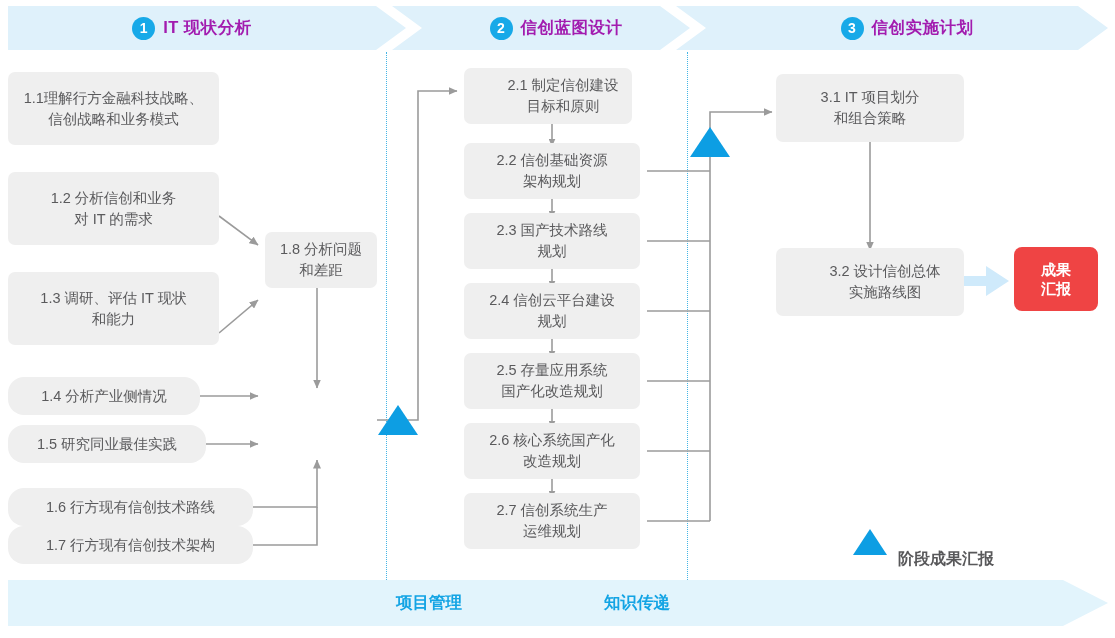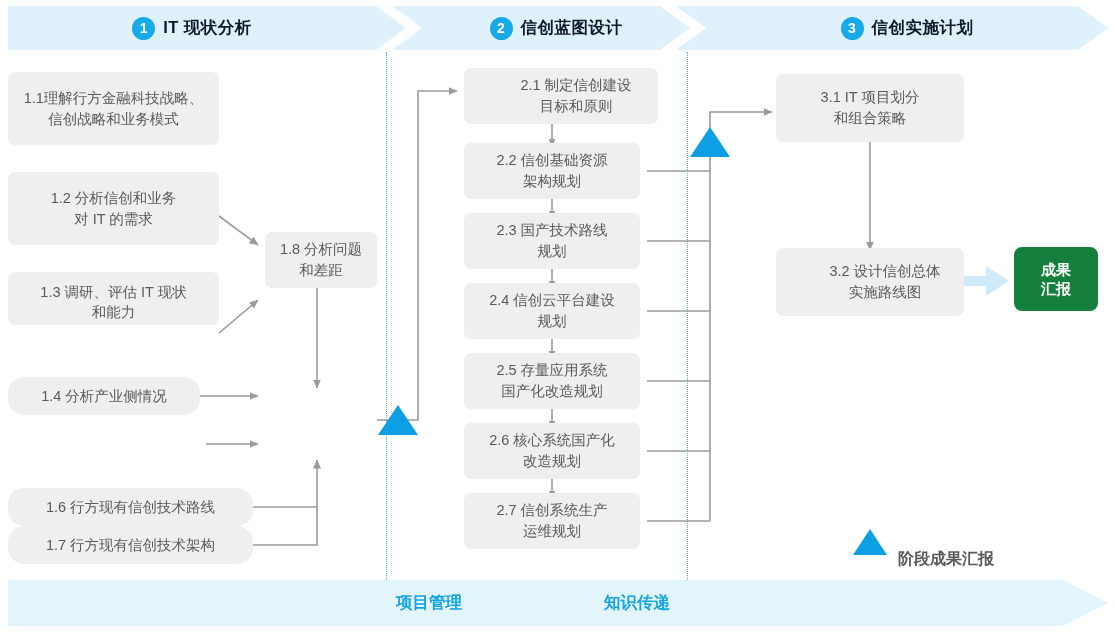--- a/index.html
+++ b/index.html
@@ -32,42 +32,42 @@
   .pi2 { left: 422px; width: 268px; }
   .pi3 { left: 706px; width: 402px; }
   .phase-num {
     width: 23px; height: 23px; border-radius: 50%;
     background: #17a9e8; color: #fff;
     font-size: 14px; font-weight: bold;
     display: flex; align-items: center; justify-content: center;
     line-height: 1;
   }
   .phase-title {
-    color: #0f172a; font-size: 16.5px; font-weight: bold;
+    color: #a21caf; font-size: 16.5px; font-weight: bold;
     letter-spacing: .5px;
   }
 
   
   .node {
     position: absolute;
     background: #efefef;
     border-radius: 7px;
     color: #5a5a5c;
     font-size: 14.5px;
     line-height: 1.42;
     display: flex; align-items: center; justify-content: center;
     text-align: center;
     box-sizing: border-box;
     padding: 2px 6px;
   }
   .node.pill { border-radius: 16px; }
   .node-text { display: block; white-space: pre-line; }
 
   .node.result {
-    background: #15803d;
+    background: #ef4444;
     color: #ffffff;
     font-weight: bold;
     font-size: 15px;
     border-radius: 8px;
     line-height: 1.3;
   }
 
   
   #wires { position: absolute; left:0; top:0; width:1115px; height:638px; }
 
@@ -189,39 +189,42 @@
   </svg>
 
   <div class="node" style="left:8px;  top:72px;  width:211px; height:73px;">
     <span class="node-text">1.1理解行方金融科技战略、
 信创战略和业务模式</span>
   </div>
   <div class="node" style="left:8px;  top:172px; width:211px; height:73px;">
     <span class="node-text">1.2 分析信创和业务
 对 IT 的需求</span>
   </div>
-  <div class="node" style="left:8px;  top:272px; width:211px; height:53px;align-items:flex-end;">
+  <div class="node" style="left:8px;  top:272px; width:211px; height:73px;">
     <span class="node-text">1.3 调研、评估 IT 现状
 和能力</span>
   </div>
   <div class="node pill" style="left:8px; top:377px; width:192px; height:38px;">
     <span class="node-text">1.4 分析产业侧情况</span>
+  </div>
+  <div class="node pill" style="left:8px; top:425px; width:198px; height:38px;">
+    <span class="node-text">1.5 研究同业最佳实践</span>
   </div>
   <div class="node pill" style="left:8px; top:488px; width:245px; height:38px;">
     <span class="node-text">1.6 行方现有信创技术路线</span>
   </div>
   <div class="node pill" style="left:8px; top:526px; width:245px; height:38px;">
     <span class="node-text">1.7 行方现有信创技术架构</span>
   </div>
   <div class="node" style="left:265px; top:232px; width:112px; height:56px;">
     <span class="node-text">1.8 分析问题
 和差距</span>
   </div>
 
-  <div class="node" style="left:464px; top:68px;  width:194px; height:56px;padding-left:36px;">
+  <div class="node" style="left:464px; top:68px;  width:168px; height:56px;padding-left:36px;">
     <span class="node-text">2.1 制定信创建设
 目标和原则</span>
   </div>
   <div class="node" style="left:464px; top:143px; width:176px; height:56px;">
     <span class="node-text">2.2 信创基础资源
 架构规划</span>
   </div>
   <div class="node" style="left:464px; top:213px; width:176px; height:56px;">
     <span class="node-text">2.3 国产技术路线
 规划</span>

